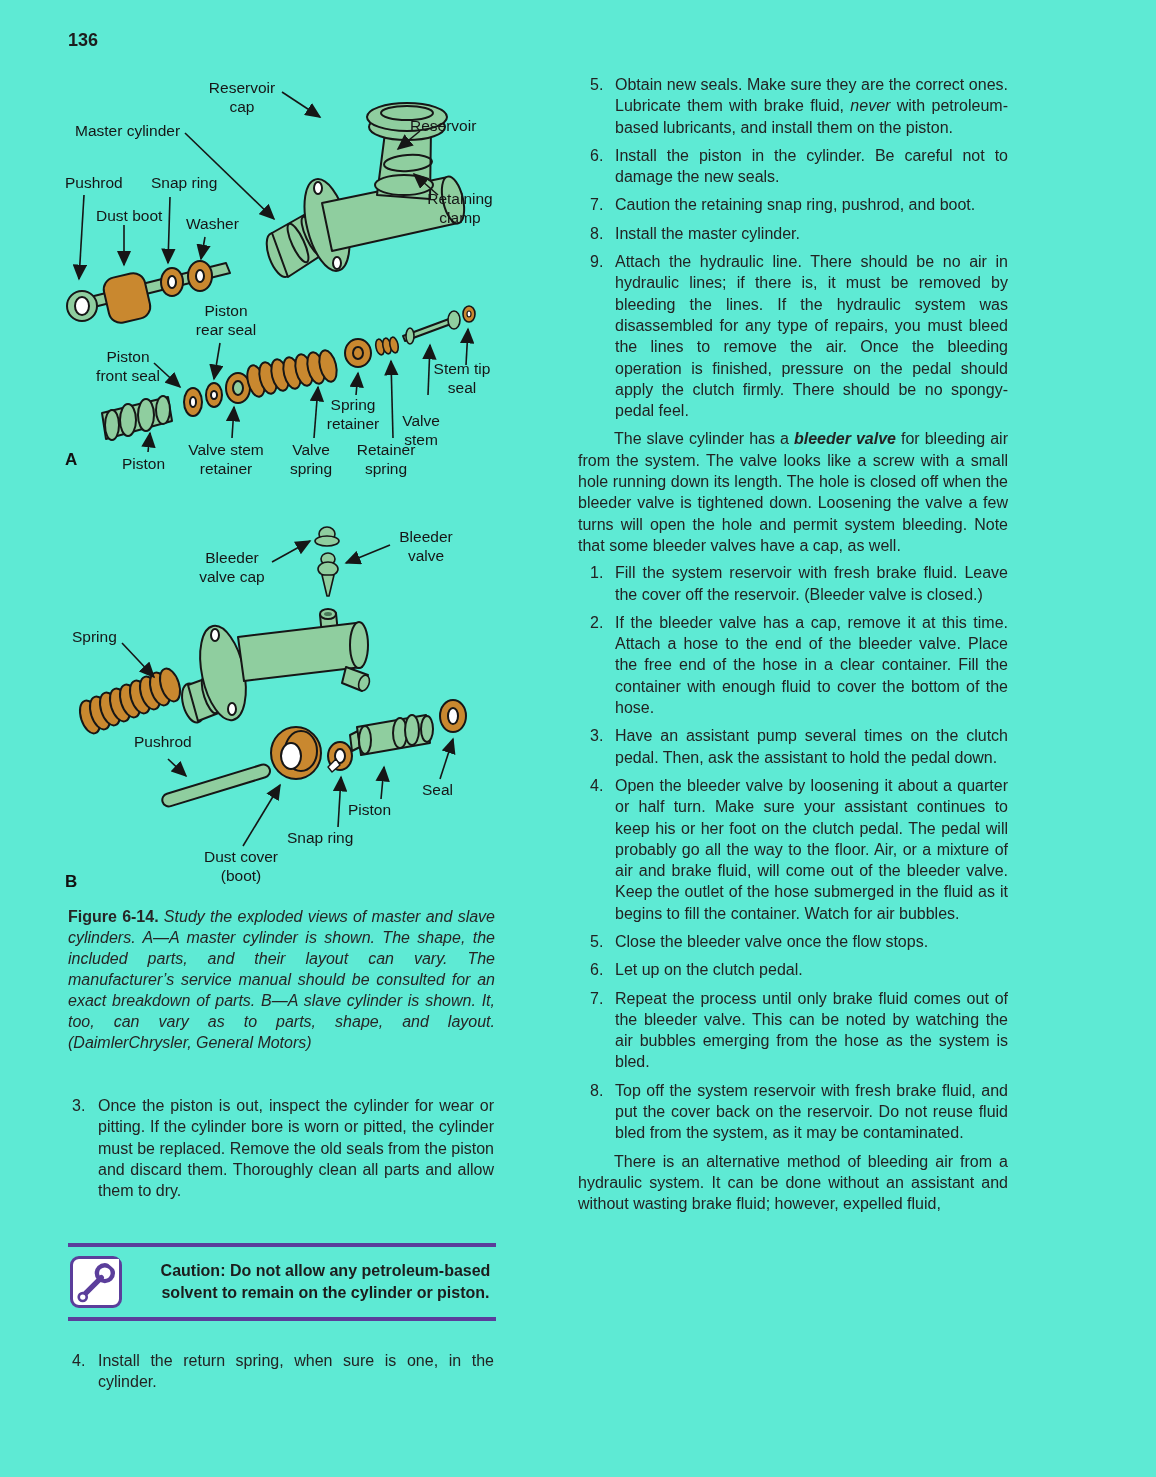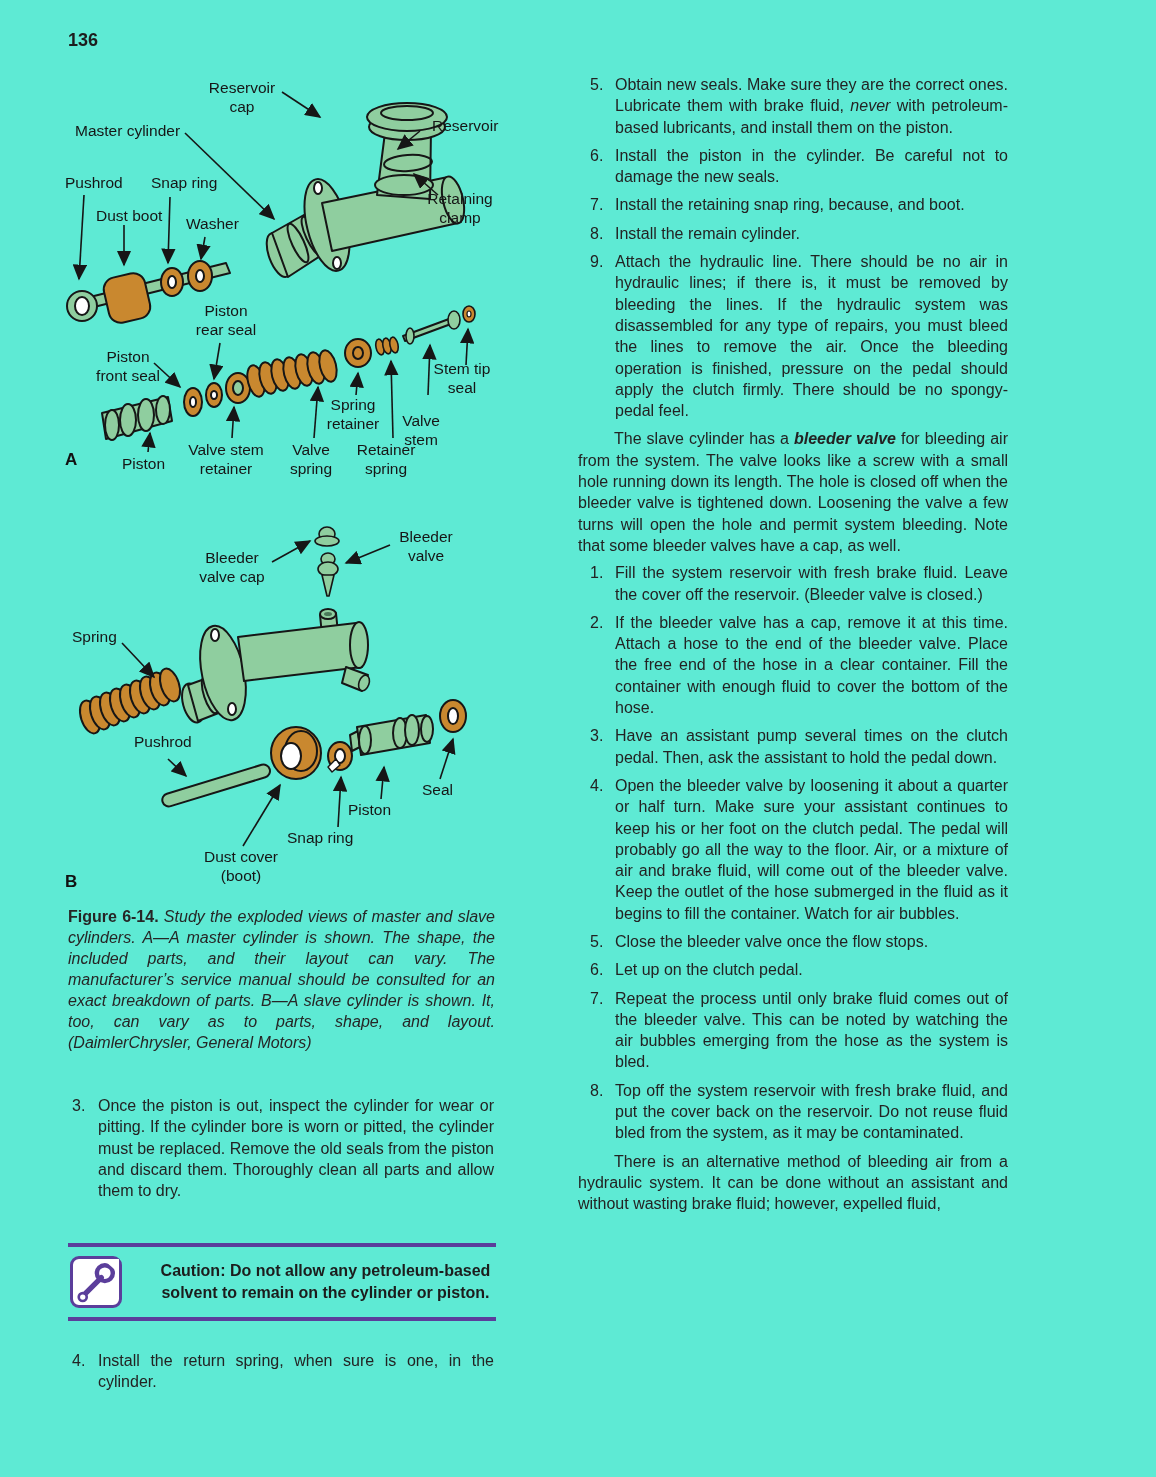--- a/index.html
+++ b/index.html
@@ -193,21 +193,21 @@
         <line x1="108" y1="684" x2="126" y2="701"></line>
         <line x1="380" y1="704" x2="393" y2="664"></line>
         <line x1="321" y1="724" x2="324" y2="692"></line>
         <line x1="278" y1="752" x2="281" y2="702"></line>
         <line x1="183" y1="771" x2="220" y2="710"></line>
       </g>
     </svg>
 
     <div class="fig-label ctr" style="left:140px;top:3px;width:84px;">Reservoir cap</div>
     <div class="fig-label nw" style="left:15px;top:46px;">Master cylinder</div>
-    <div class="fig-label nw" style="left:372px;top:41px;">Reservoir</div>
+    <div class="fig-label nw" style="left:350px;top:41px;">Reservoir</div>
     <div class="fig-label ctr" style="left:352px;top:114px;width:96px;">Retaining clamp</div>
     <div class="fig-label nw" style="left:5px;top:98px;">Pushrod</div>
     <div class="fig-label nw" style="left:91px;top:98px;">Snap ring</div>
     <div class="fig-label nw" style="left:36px;top:131px;">Dust boot</div>
     <div class="fig-label nw" style="left:126px;top:139px;">Washer</div>
     <div class="fig-label ctr" style="left:130px;top:226px;width:72px;">Piston rear seal</div>
     <div class="fig-label ctr" style="left:31px;top:272px;width:74px;">Piston front seal</div>
     <div class="fig-label ctr" style="left:367px;top:284px;width:70px;">Stem tip seal</div>
     <div class="fig-label ctr" style="left:250px;top:320px;width:86px;">Spring retainer</div>
     <div class="fig-label ctr" style="left:329px;top:336px;width:64px;">Valve stem</div>
@@ -263,25 +263,25 @@
     <div class="li">
       <span class="num">5.</span>
       <span class="txt"><span>Obtain new seals. Make sure they are the correct ones. Lubricate them with brake fluid, </span><i>never</i><span> with petroleum-based lubricants, and install them on the piston.</span></span>
     </div>
     <div class="li">
       <span class="num">6.</span>
       <span class="txt">Install the piston in the cylinder. Be careful not to damage the new seals.</span>
     </div>
     <div class="li">
       <span class="num">7.</span>
-      <span class="txt">Install the retaining snap ring, because, and boot.</span>
+      <span class="txt">Caution the retaining snap ring, pushrod, and boot.</span>
     </div>
     <div class="li">
       <span class="num">8.</span>
-      <span class="txt">Install the remain cylinder.</span>
+      <span class="txt">Install the master cylinder.</span>
     </div>
     <div class="li">
       <span class="num">9.</span>
       <span class="txt">Attach the hydraulic line. There should be no air in hydraulic lines; if there is, it must be removed by bleeding the lines. If the hydraulic system was disassembled for any type of repairs, you must bleed the lines to remove the air. Once the bleeding operation is finished, pressure on the pedal should apply the clutch firmly. There should be no spongy-pedal feel.</span>
     </div>
 
     <p class="para"><span>The slave cylinder has a </span><b><i>bleeder valve</i></b><span> for bleeding air from the system. The valve looks like a screw with a small hole running down its length. The hole is closed off when the bleeder valve is tightened down. Loosening the valve a few turns will open the hole and permit system bleeding. Note that some bleeder valves have a cap, as well.</span></p>
 
     <div class="bleed">
       <div class="li">

